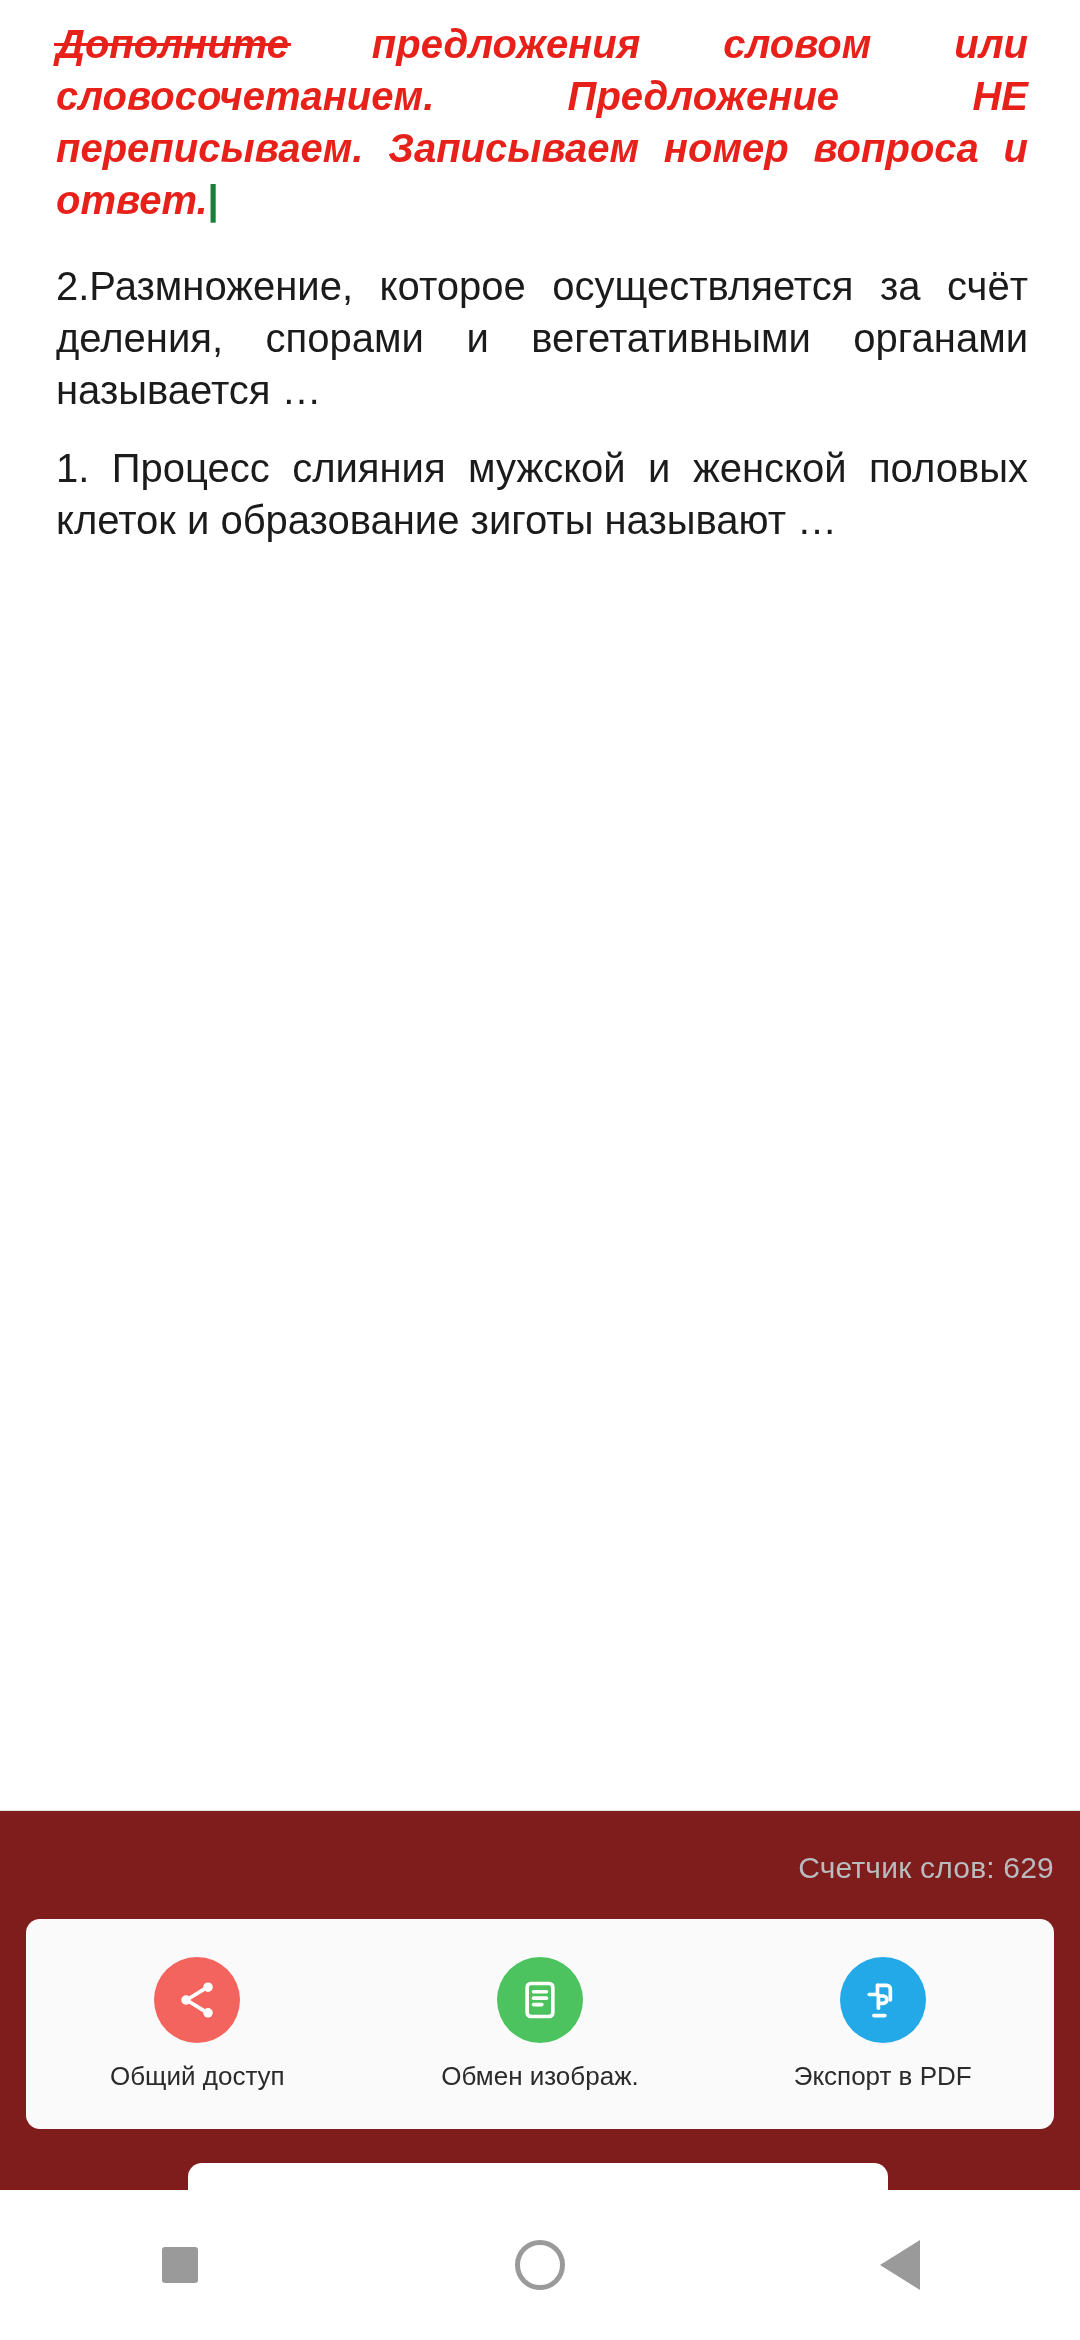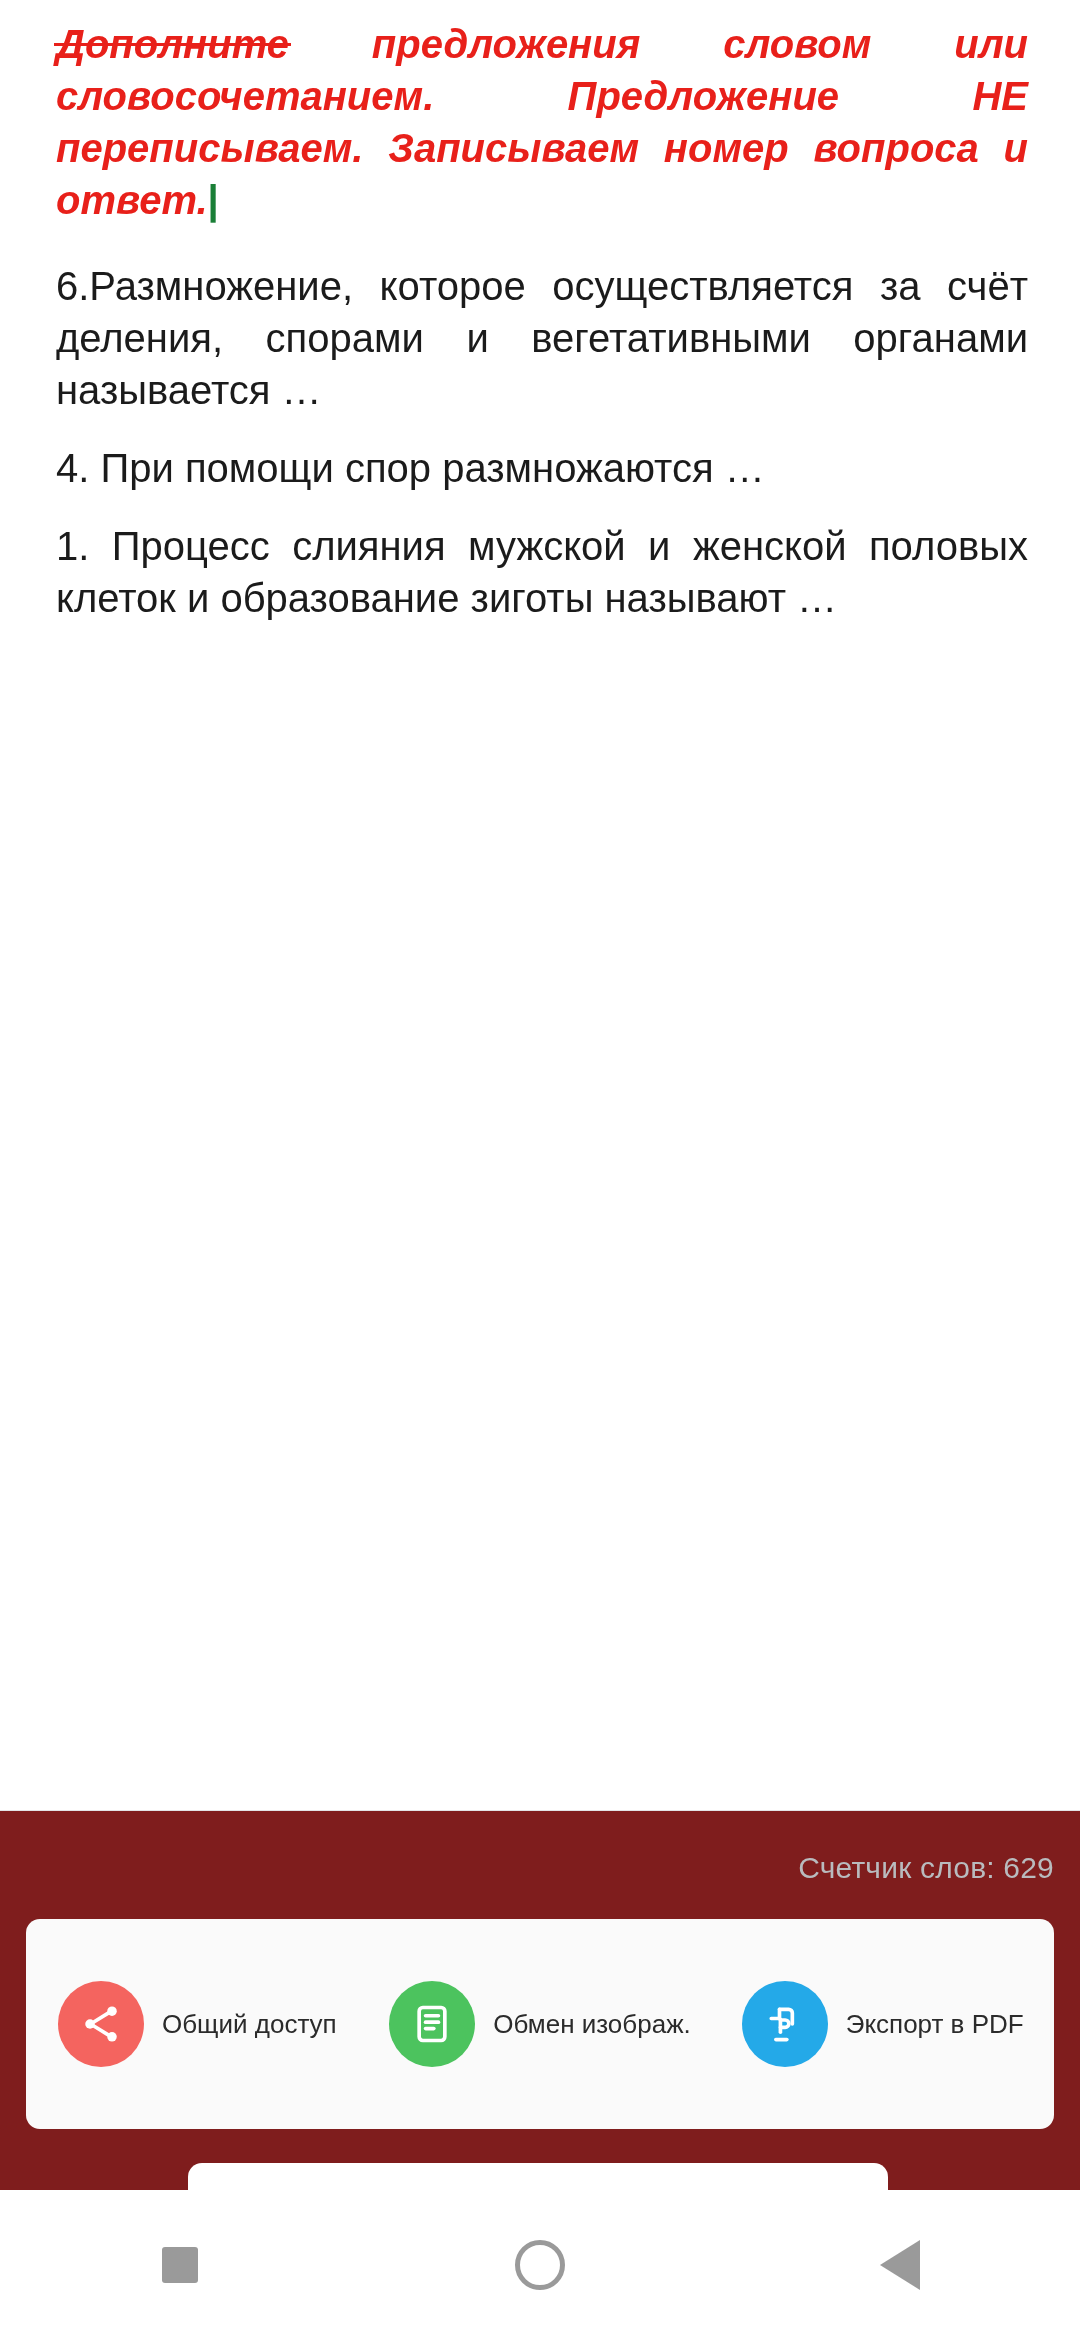--- a/index.html
+++ b/index.html
@@ -91,21 +91,21 @@
   }
 
   .tool-row {
     display: flex;
     height: 100%;
     align-items: center;
   }
   .tool {
     flex: 1 1 0;
     display: flex;
-    flex-direction: row;
+    flex-direction: column;
     align-items: center;
     justify-content: center;
     gap: 18px;
   }
   .tool-circle {
     width: 86px;
     height: 86px;
     border-radius: 50%;
     display: flex;
     align-items: center;
@@ -176,24 +176,23 @@
   }
 </style>
 </head>
 <body>
 
 <div id="doc-area">
 
   <p class="para intro"><span class="struck">Дополните</span><span> предложения словом или словосочетанием. Предложение НЕ переписываем. Записываем номер вопроса и ответ.</span><span class="caret">|</span></p>
 
 
-  <p class="para">6.Размножение, которое осуществляется за счёт деления, спорами и вегетативными органами называется …</p>
-
-
-  <p class="para">4. При помощи спор размножаются …</p>
+  <p class="para">2.Размножение, которое осуществляется за счёт деления, спорами и вегетативными органами называется …</p>
+
+
 
   <p class="para">1. Процесс слияния мужской и женской половых клеток и образование зиготы называют …</p>
 
 </div>
 
 <div id="bottom-panel">
 
   <div id="word-count">Счетчик слов: 629</div>
 
   <div id="tool-card">

